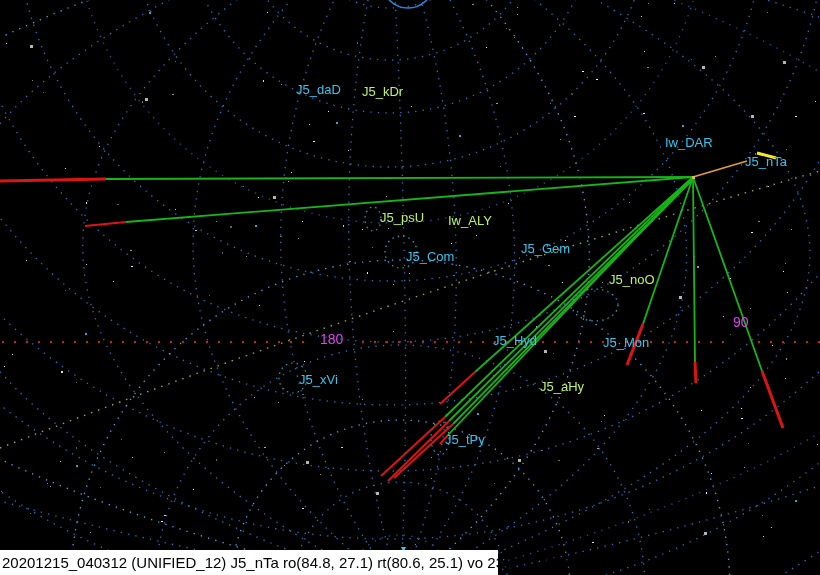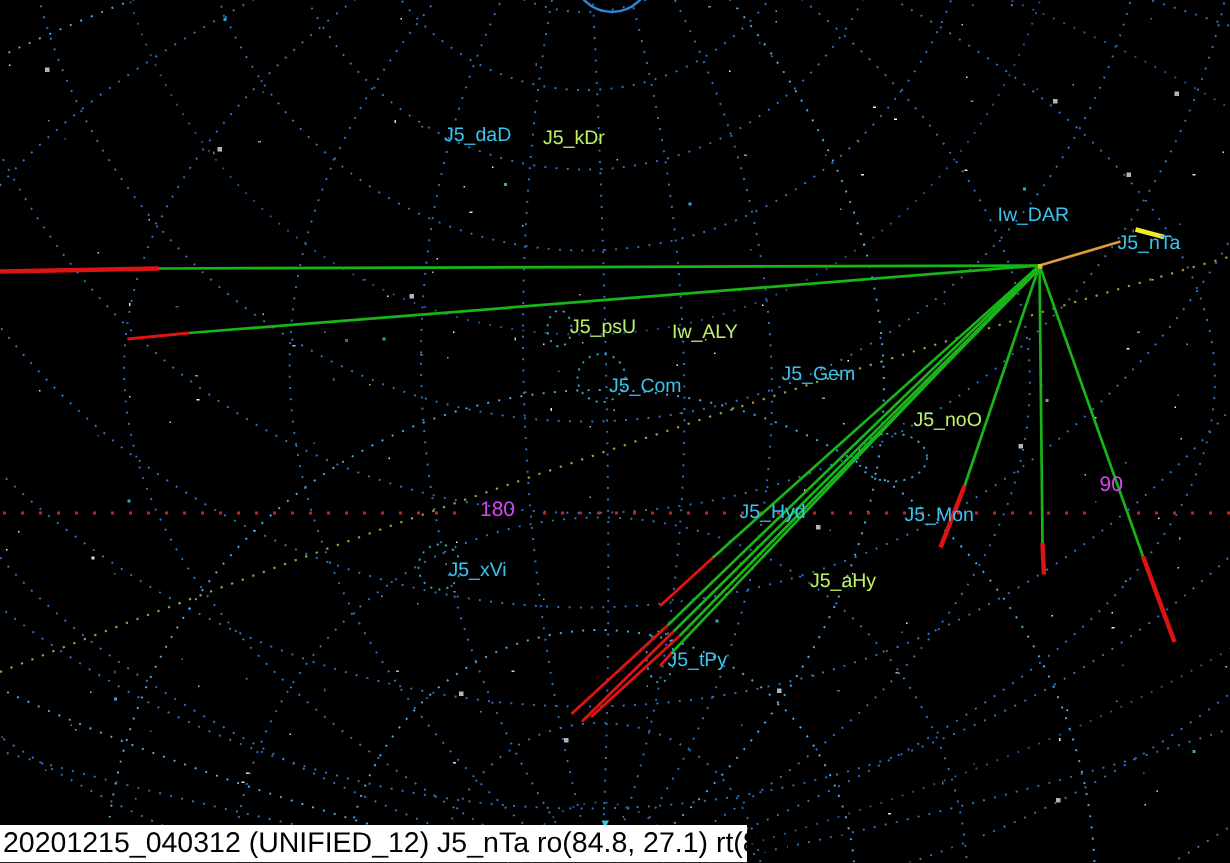--- a/index.html
+++ b/index.html
@@ -5,21 +5,21 @@
   html,body{margin:0;padding:0;background:#000;}
   #stage{position:relative;width:820px;height:575px;background:#000;overflow:hidden;
          font-family:"Liberation Sans",sans-serif;}
   #sky-svg{position:absolute;left:0;top:0;}
   .lbl{position:absolute;font-size:13px;line-height:13px;white-space:pre;letter-spacing:0px;}
   .lbl.bright{color:#38c4ee;}
   .lbl.dim{color:#bef264;}
   .lbl.coord{color:#d946ef;font-size:14px;}
   #status-bar{position:absolute;left:0;top:550px;width:498px;height:25px;background:#fff;
               display:flex;align-items:center;}
-  #status-text{color:#000;font-size:19px;padding-left:2px;white-space:pre;}
+  #status-text{color:#000;font-size:15px;padding-left:2px;white-space:pre;}
 </style>
 </head>
 <body>
 
 <div id="stage">
   <svg id="sky-svg" width="820" height="575">
       <g>
         <rect x="558" y="460" width="2" height="1" fill="#ffffff" opacity="0.43"></rect>
         <rect x="130" y="250" width="2" height="1" fill="#ffffff" opacity="0.58"></rect>
         <rect x="121" y="439" width="1" height="1" fill="#ffffff" opacity="0.41"></rect>

